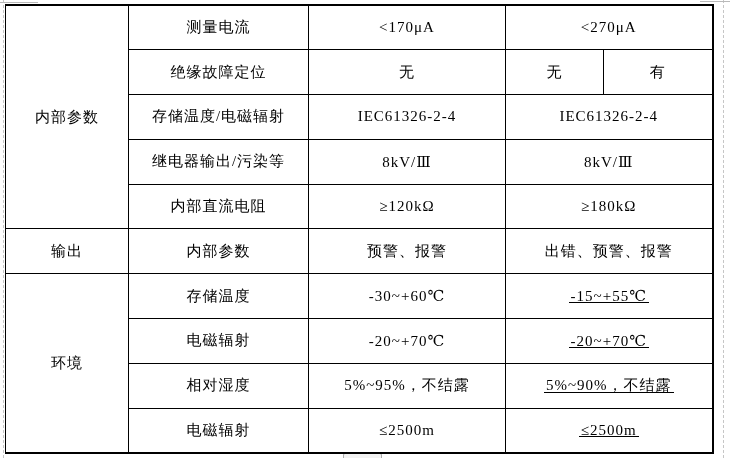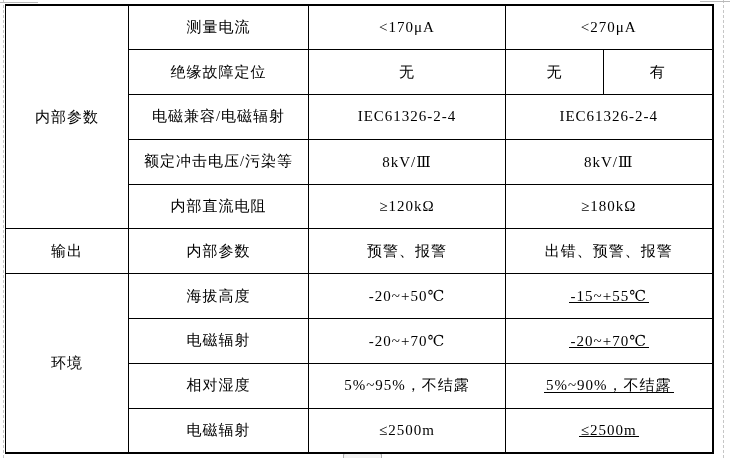--- a/index.html
+++ b/index.html
@@ -76,46 +76,46 @@
     <td>&lt;170μA</td>
     <td colspan="2">&lt;270μA</td>
   </tr>
   <tr>
     <td>绝缘故障定位</td>
     <td>无</td>
     <td>无</td>
     <td>有</td>
   </tr>
   <tr>
-    <td>电磁兼容/电磁辐射</td>
+    <td>存储温度/电磁辐射</td>
     <td>IEC61326-2-4</td>
     <td colspan="2">IEC61326-2-4</td>
   </tr>
   <tr>
-    <td>额定冲击电压/污染等</td>
+    <td>继电器输出/污染等</td>
     <td>8kV/Ⅲ</td>
     <td colspan="2">8kV/Ⅲ</td>
   </tr>
   <tr>
     <td>内部直流电阻</td>
     <td>≥120kΩ</td>
     <td colspan="2">≥180kΩ</td>
   </tr>
 
   <tr>
     <td class="group-cell">输出</td>
     <td>内部参数</td>
     <td>预警、报警</td>
     <td colspan="2">出错、预警、报警</td>
   </tr>
 
   <tr>
     <td class="group-cell" rowspan="4">环境</td>
-    <td>海拔高度</td>
-    <td>-20~+50℃</td>
+    <td>存储温度</td>
+    <td>-30~+60℃</td>
     <td colspan="2"><span class="low-line">-15~+55℃</span></td>
   </tr>
   <tr>
     <td>电磁辐射</td>
     <td>-20~+70℃</td>
     <td colspan="2"><span class="low-line">-20~+70℃</span></td>
   </tr>
   <tr>
     <td>相对湿度</td>
     <td>5%~95%，不结露</td>

